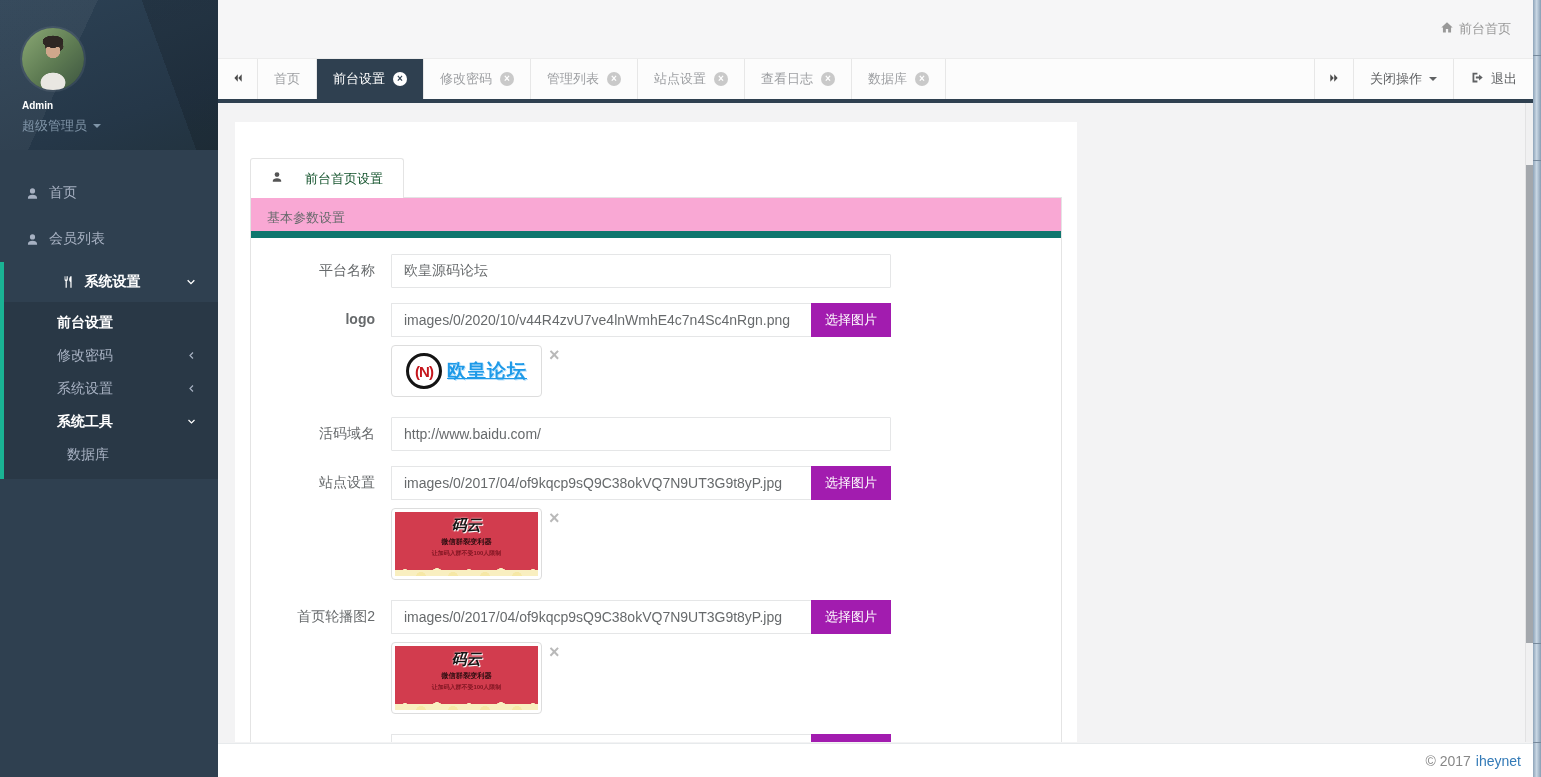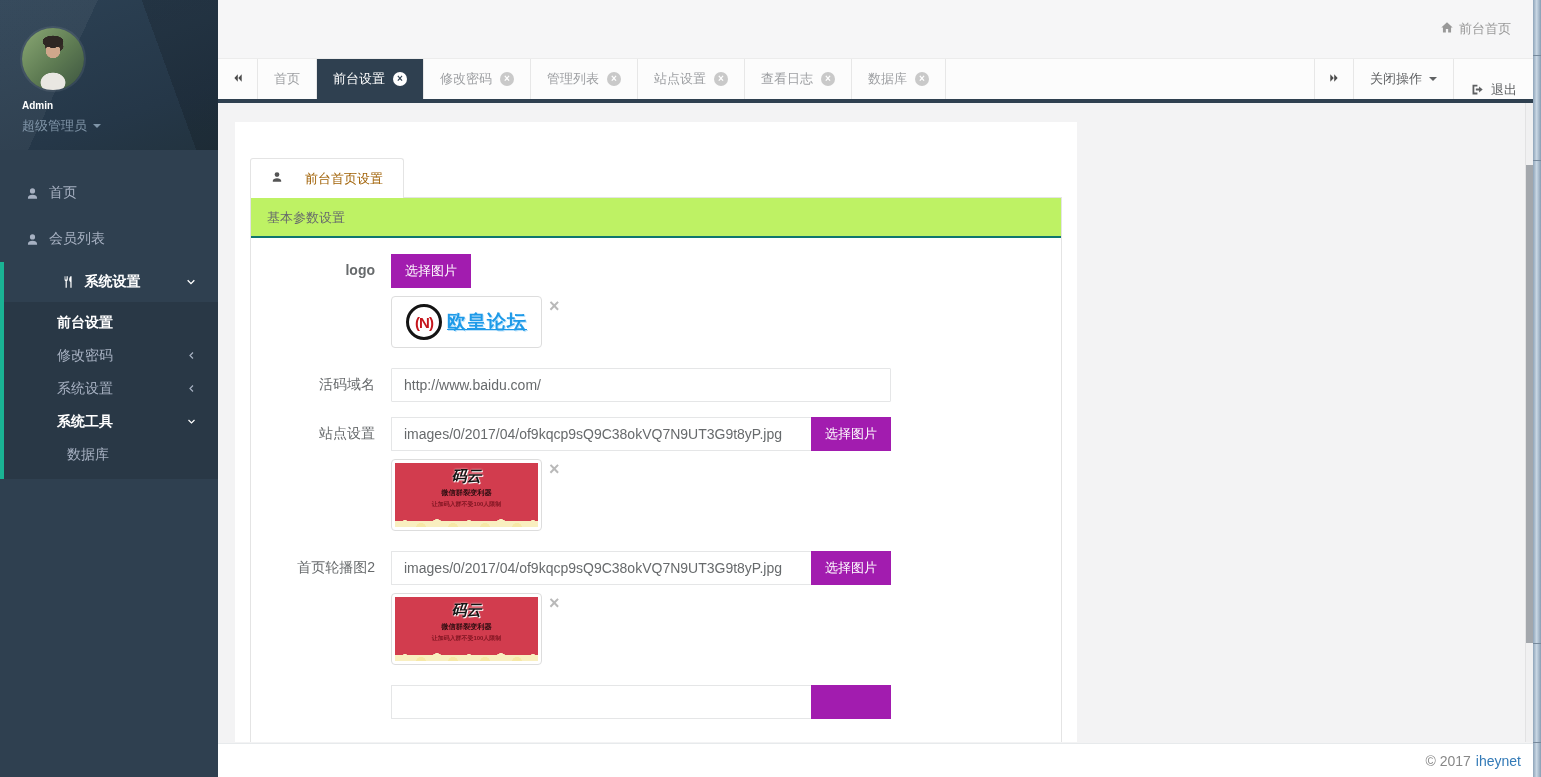--- a/index.html
+++ b/index.html
@@ -47,29 +47,29 @@
 
   .tabbar { height:45px; background:#fcfcfc; border-top:1px solid #ececec; border-bottom:4px solid #2f4050; display:flex; align-items:stretch; }
   .tb-btn { width:40px; display:flex; align-items:center; justify-content:center; color:#4c4c4c; border-right:1px solid #e7e7e7; cursor:pointer; background:#fcfcfc; }
   .tb-btn.right { border-left:1px solid #e7e7e7; }
   .tab { display:flex; align-items:center; gap:8px; padding:0 16px; font-size:13px; color:#9d9fa2; border-right:1px solid #e7e7e7; cursor:pointer; white-space:nowrap; }
   .tab.active { background:#2f4050; color:#fff; }
   .circle-x { width:14px; height:14px; border-radius:50%; background:#c9c9c9; color:#fff; font-size:10px; line-height:14px; text-align:center; font-weight:bold; display:inline-block; cursor:pointer; }
   .tab.active .circle-x { background:#ffffff; color:#2f4050; }
   .tab-spacer { flex:1; }
   .tb-action { display:flex; align-items:center; gap:7px; padding:0 16px; color:#5f6163; font-size:13px; cursor:pointer; border-right:1px solid #e7e7e7; }
-  .tb-action:last-child { border-right:none;align-items:flex-end; }
+  .tb-action:last-child { border-right:none; }
 
   
   .content { position:absolute; left:0; right:0; top:103px; bottom:35px; background:#f3f3f4; overflow:hidden; }
   .card { position:relative; margin:19px 0 0 17px; width:842px; background:#fff; padding:36px 15px 20px; min-height:660px; }
   .ptab-row { height:40px; }
-  .ptab { display:inline-flex; align-items:center; justify-content:center; gap:22px; width:154px; height:40px; background:#fff; border:1px solid #e4e4e4; border-bottom:none; border-radius:3px 3px 0 0; font-size:13px; color:#a16207; position:relative; z-index:2; cursor:pointer; }
+  .ptab { display:inline-flex; align-items:center; justify-content:center; gap:22px; width:154px; height:40px; background:#fff; border:1px solid #e4e4e4; border-bottom:none; border-radius:3px 3px 0 0; font-size:13px; color:#14532d; position:relative; z-index:2; cursor:pointer; }
   .panel { border:1px solid #e4e4e4; margin-top:-1px; }
-  .panel-header { height:40px; line-height:39px; background:#bef264; border-bottom:2px solid #0f766e; padding:0 16px; font-size:13px; color:#676a6c; }
+  .panel-header { height:40px; line-height:39px; background:#f9a8d4; border-bottom:7px solid #0f766e; padding:0 16px; font-size:13px; color:#676a6c; }
   .panel-body { padding:16px 0 30px; background:#fff; }
 
   .form-row { display:flex; margin-bottom:15px; }
   .form-row.with-preview { margin-bottom:20px; }
   .lbl { width:140px; flex:0 0 140px; text-align:right; padding:8px 16px 0 0; font-size:14px; color:#676a6c; }
   .lbl.bold { font-weight:bold; }
   .ctrl { flex:1; }
   .form-input { height:34px; width:500px; border:1px solid #e5e6e7; border-radius:1px; padding:0 12px; font-size:14px; color:#676a6c; background:#fff; outline:none; font-family:inherit; white-space:nowrap; overflow:hidden; }
   .input-group { display:flex; width:500px; }
   .input-group .form-input { width:420px; flex:1; border-right:none; }
@@ -267,25 +267,32 @@
                   <path fill="#555" d="M8 8a3.2 3.2 0 1 0 0-6.4A3.2 3.2 0 0 0 8 8zm0 1.6c-3.1 0-5.6 1.6-5.6 3.5v1.3h11.2v-1.3c0-1.9-2.5-3.5-5.6-3.5z"></path>
                 </svg></span>
             <span>前台首页设置</span>
           </div>
         </div>
 
         <div class="panel">
           <div class="panel-header">基本参数设置</div>
           <div class="panel-body">
 
+            <div class="form-row">
+              <div class="lbl">平台名称</div>
+              <div class="ctrl">
+                <input class="form-input" type="text" value="欧皇源码论坛" style="">
+              </div>
+            </div>
 
             <div class="form-row with-preview">
               <div class="lbl bold">logo</div>
               <div class="ctrl">
                 <div class="input-group">
+                  <input class="form-input" type="text" value="images/0/2020/10/v44R4zvU7ve4lnWmhE4c7n4Sc4nRgn.png" style="">
                   <button class="btn-choose">选择图片</button>
                 </div>
                 <div class="preview-wrap">
                   <div class="preview-box">
                     <div class="logo-inner">
                       <span class="emblem">(N)</span>
                       <span class="logo-cn">欧皇论坛</span>
                     </div>
                   </div>
                   <span class="remove-x">×</span>

